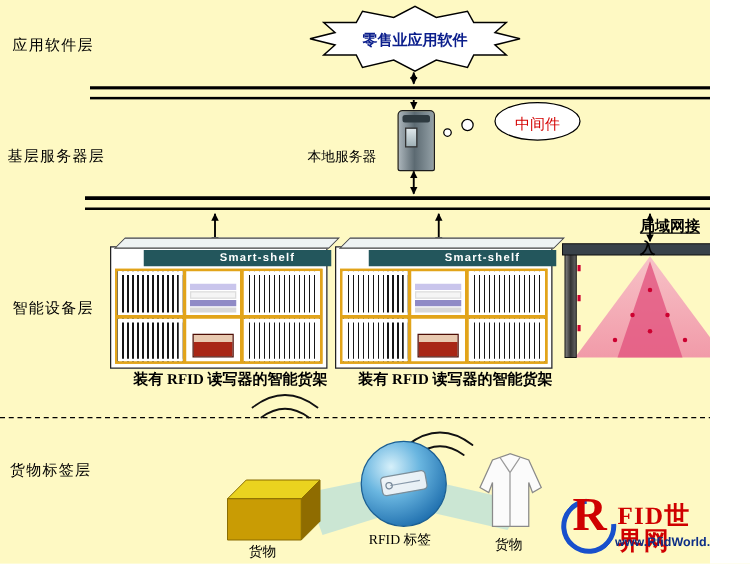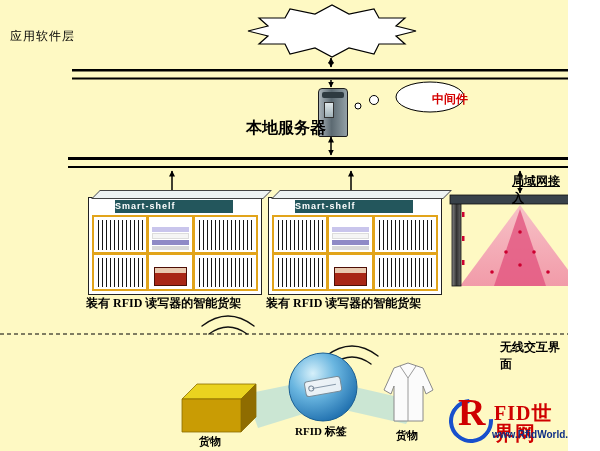--- a/index.html
+++ b/index.html
@@ -5,51 +5,52 @@
   html,body { margin:0; padding:0; }
   .stage {
     position:relative; width:568px; height:451px;
     background:#fef9c3; overflow:hidden;
     font-family:"Liberation Serif", serif; color:#000;
   }
   .art { position:absolute; left:0; top:0; }
 
   .layer-lbl { position:absolute; font-size:12px; letter-spacing:1px; }
   .net-lbl   { position:absolute; font-size:12px; font-weight:600; }
-  .caption   { position:absolute; font-size:12px; font-weight:bold; text-align:left; }
-  .item-lbl  { position:absolute; font-size:11px; font-weight:bold; }
+  .caption   { position:absolute; font-size:12px; font-weight:bold; text-align:right; }
+  .item-lbl  { position:absolute; font-size:11px; font-weight:normal; }
 
   .cloud-text {
     position:absolute; left:272px; top:24px; width:120px;
     text-align:center; font-size:12px; font-weight:bold; color:#0b1e8c;
   }
 
   .server {
     position:absolute; left:318px; top:88px; width:28px; height:47px;
     background:linear-gradient(90deg,#aab4ba,#5c6a72 45%,#93a0a6);
     border:1px solid #1c1c1c; border-radius:4px 4px 2px 2px;
   }
   .server::before { content:""; position:absolute; left:3px; top:3px; right:3px; height:6px;
     background:#2e3a40; border-radius:2px; }
   .server::after  { content:""; position:absolute; left:5px; top:13px; width:8px; height:14px;
     background:linear-gradient(#dfe7ea,#9fb0b6); border:1px solid #333; }
-  .server-lbl { position:absolute; left:246px; top:118px; font-size:16px; font-weight:bold;text-align:center; }
-  .middleware-lbl { position:absolute; left:432px; top:91px; font-size:12px; font-weight:bold; color:#d40000; }
+  .server-lbl { position:absolute; left:246px; top:118px; font-size:11px; font-weight:normal;text-align:center; }
+  .middleware-lbl { position:absolute; left:412px; top:91px; font-size:12px; font-weight:normal; color:#d40000; }
 
   .shelf {
     position:absolute; width:172px; height:96px; background:#fff;
     border:1.5px solid #222;
   }
   .shelf::before { content:""; position:absolute; left:2px; top:-8px; width:99%; height:7px;
     background:#eef3f3; border:1px solid #444; transform:skewX(-45deg);
     transform-origin:bottom left; }
   .shelf-band {
     position:absolute; left:26px; top:2px; width:118px; height:13px;
-    background:#23565c; color:#fff; text-align:left; letter-spacing:1px;
+    background:#23565c; color:#fff; text-align:center; letter-spacing:1px;
     font:bold 9px/13px "Liberation Sans", sans-serif;
+    padding-left:32px;
   }
   .shelf-grid {
     position:absolute; left:3px; right:3px; top:17px; bottom:3px;
     display:grid; grid-template-columns:1.1fr 0.9fr 1.3fr; grid-template-rows:1fr 1fr;
     gap:3px; background:#e2a41a; border:2px solid #e2a41a;
   }
   .cell { background:#fff; position:relative; }
   .coils {
     background-color:#fff;
     background-image:repeating-linear-gradient(90deg,#161616 0 1px,transparent 1px 4px);
@@ -180,24 +181,27 @@
           <circle cx="506" cy="252" r="1.8"></circle>
           <circle cx="534" cy="252" r="1.8"></circle>
         <circle cx="492" cy="272" r="1.8"></circle>
           <circle cx="548" cy="272" r="1.8"></circle>
           <circle cx="520" cy="265" r="1.8"></circle>
       </g>
     </g>
   </svg>
 
   <div class="layer-lbl" style="left:10px; top:28px;">应用软件层</div>
+  <div class="layer-lbl" style="left:6px;  top:117px;">基层服务器层</div>
+  <div class="layer-lbl" style="left:10px; top:238px;">智能设备层</div>
+  <div class="layer-lbl" style="left:8px;  top:368px;">货物标签层</div>
 
   <div class="net-lbl" style="left:512px; top:173px;text-decoration:underline;">局域网接入</div>
-  <div class="net-lbl" style="left:500px; top:339px;">无线交互界面</div>
-
+
+  <div class="cloud-text">零售业应用软件</div>
 
   <div class="server"></div>
   <div class="server-lbl">本地服务器</div>
   <div class="middleware-lbl">中间件</div>
 
   <div class="shelf" style="left:88px; top:197px;">
     <div class="shelf-band">Smart-shelf</div>
     <div class="shelf-grid">
       <div class="cell coils"></div>
       <div class="cell stack">

